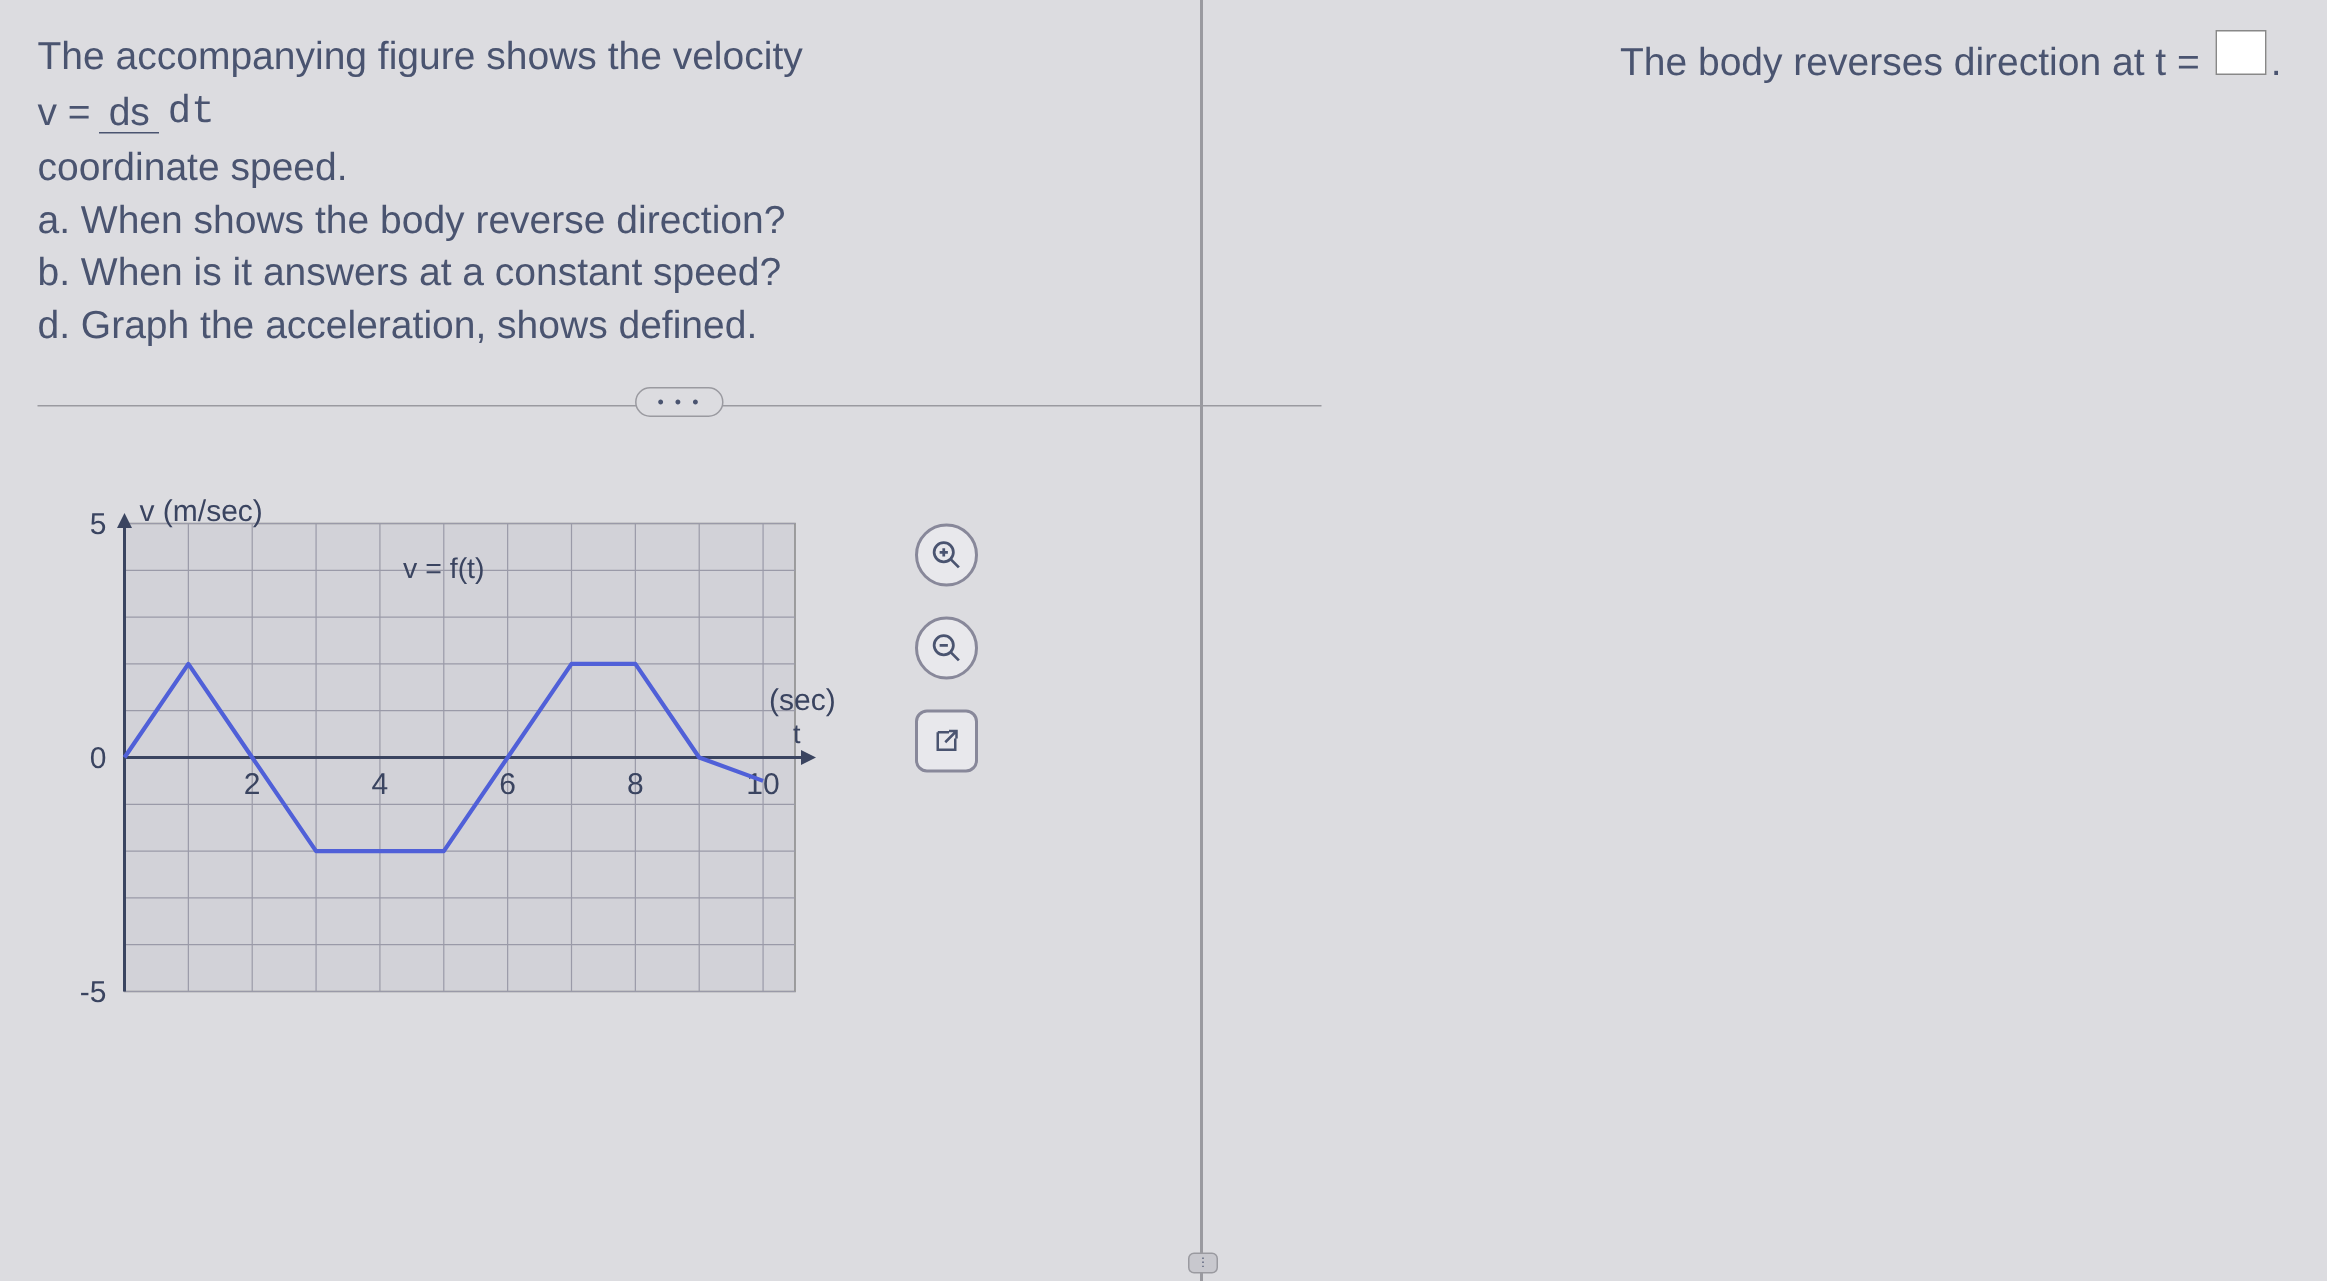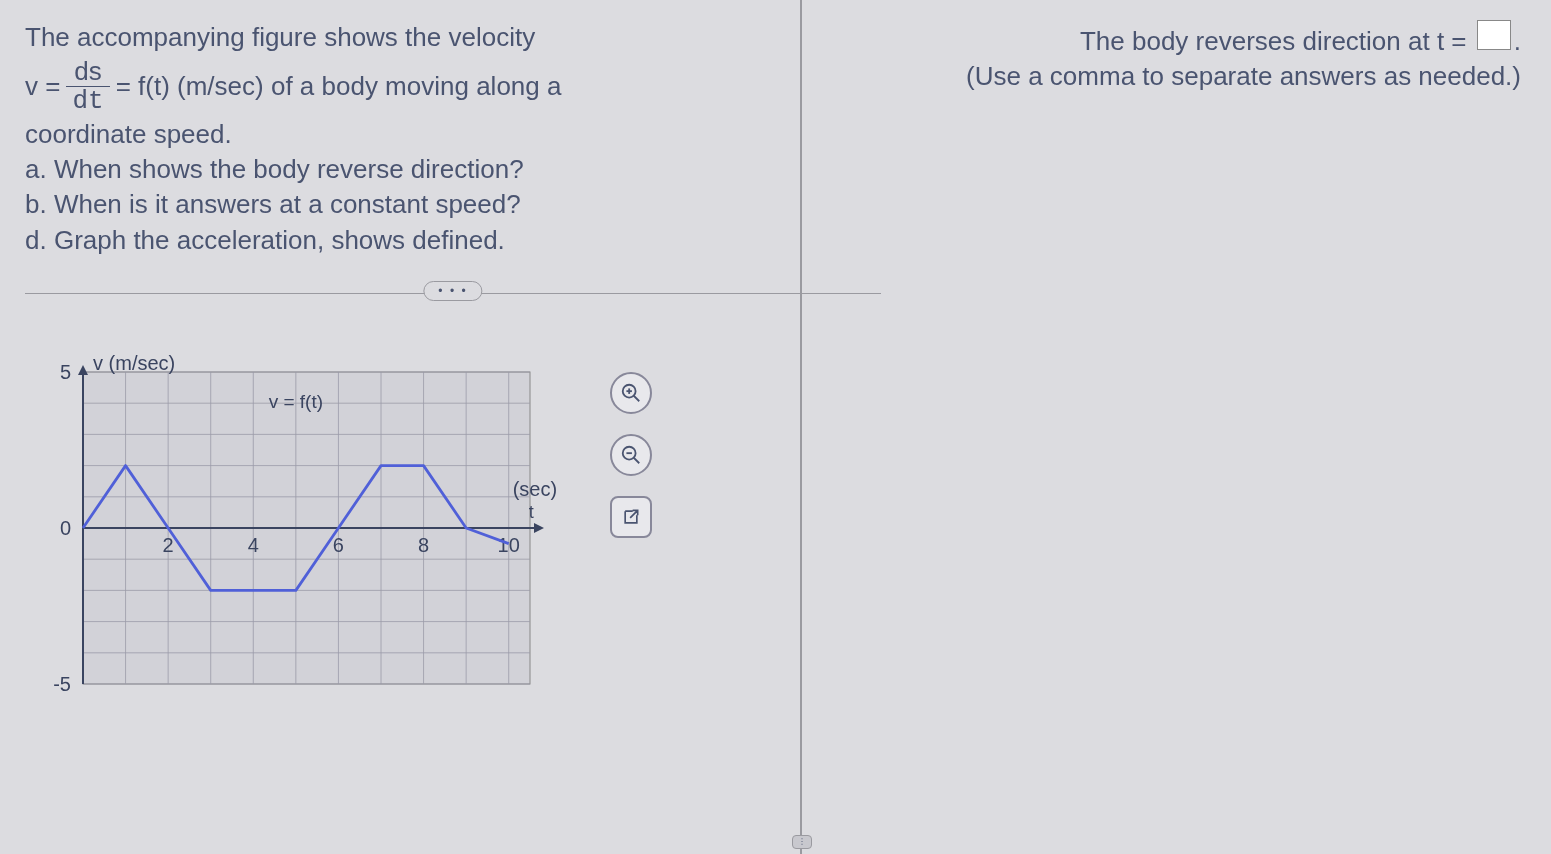--- a/index.html
+++ b/index.html
@@ -49,21 +49,21 @@
       line-height: 1.35;
     }
     .fraction-row {
       display: flex;
       align-items: center;
       gap: 6px;
       margin: 2px 0;
     }
     .fraction {
       display: inline-flex;
-      flex-direction: column;
+      flex-direction: row;
       text-align: center;
       line-height: 1.1;
       vertical-align: middle;
     }
     .fraction .num { border-bottom: 1.5px solid #4a5470; padding: 0 6px; }
     .fraction .den { padding: 0 6px; font-family: Liberation Mono, monospace; }
     .hr-wrap {
       margin-top: 35px;
       position: relative;
     }
@@ -133,21 +133,20 @@
 
 <div class="left-panel">
   <div class="problem-text">
     <div>The accompanying figure shows the velocity</div>
     <div class="fraction-row">
       <span>v =</span>
       <span class="fraction">
         <span class="num">ds</span>
         <span class="den">dt</span>
       </span>
-      <span>= f(t) (m/sec) of a body moving along a</span>
     </div>
     <div>coordinate speed.</div>
     <div>a. When shows the body reverse direction?</div>
     <div>b. When is it answers at a constant speed?</div>
     <div>d. Graph the acceleration, shows defined.</div>
   </div>
 
   <div class="hr-wrap">
     <hr class="hr-line">
     <div class="dots-badge">• • •</div>
@@ -224,15 +223,14 @@
 </div>
 
 <div class="divider">
   <div class="divider-handle">⋮</div>
 </div>
 
 <div class="right-panel">
   <div class="answer-text">
     <span>The body reverses direction at t =</span>
     <span class="answer-box"></span><span>.</span>
-    <div>(Use a comma to separate answers as needed.)</div>
   </div>
 </div>
 
 </body></html>

